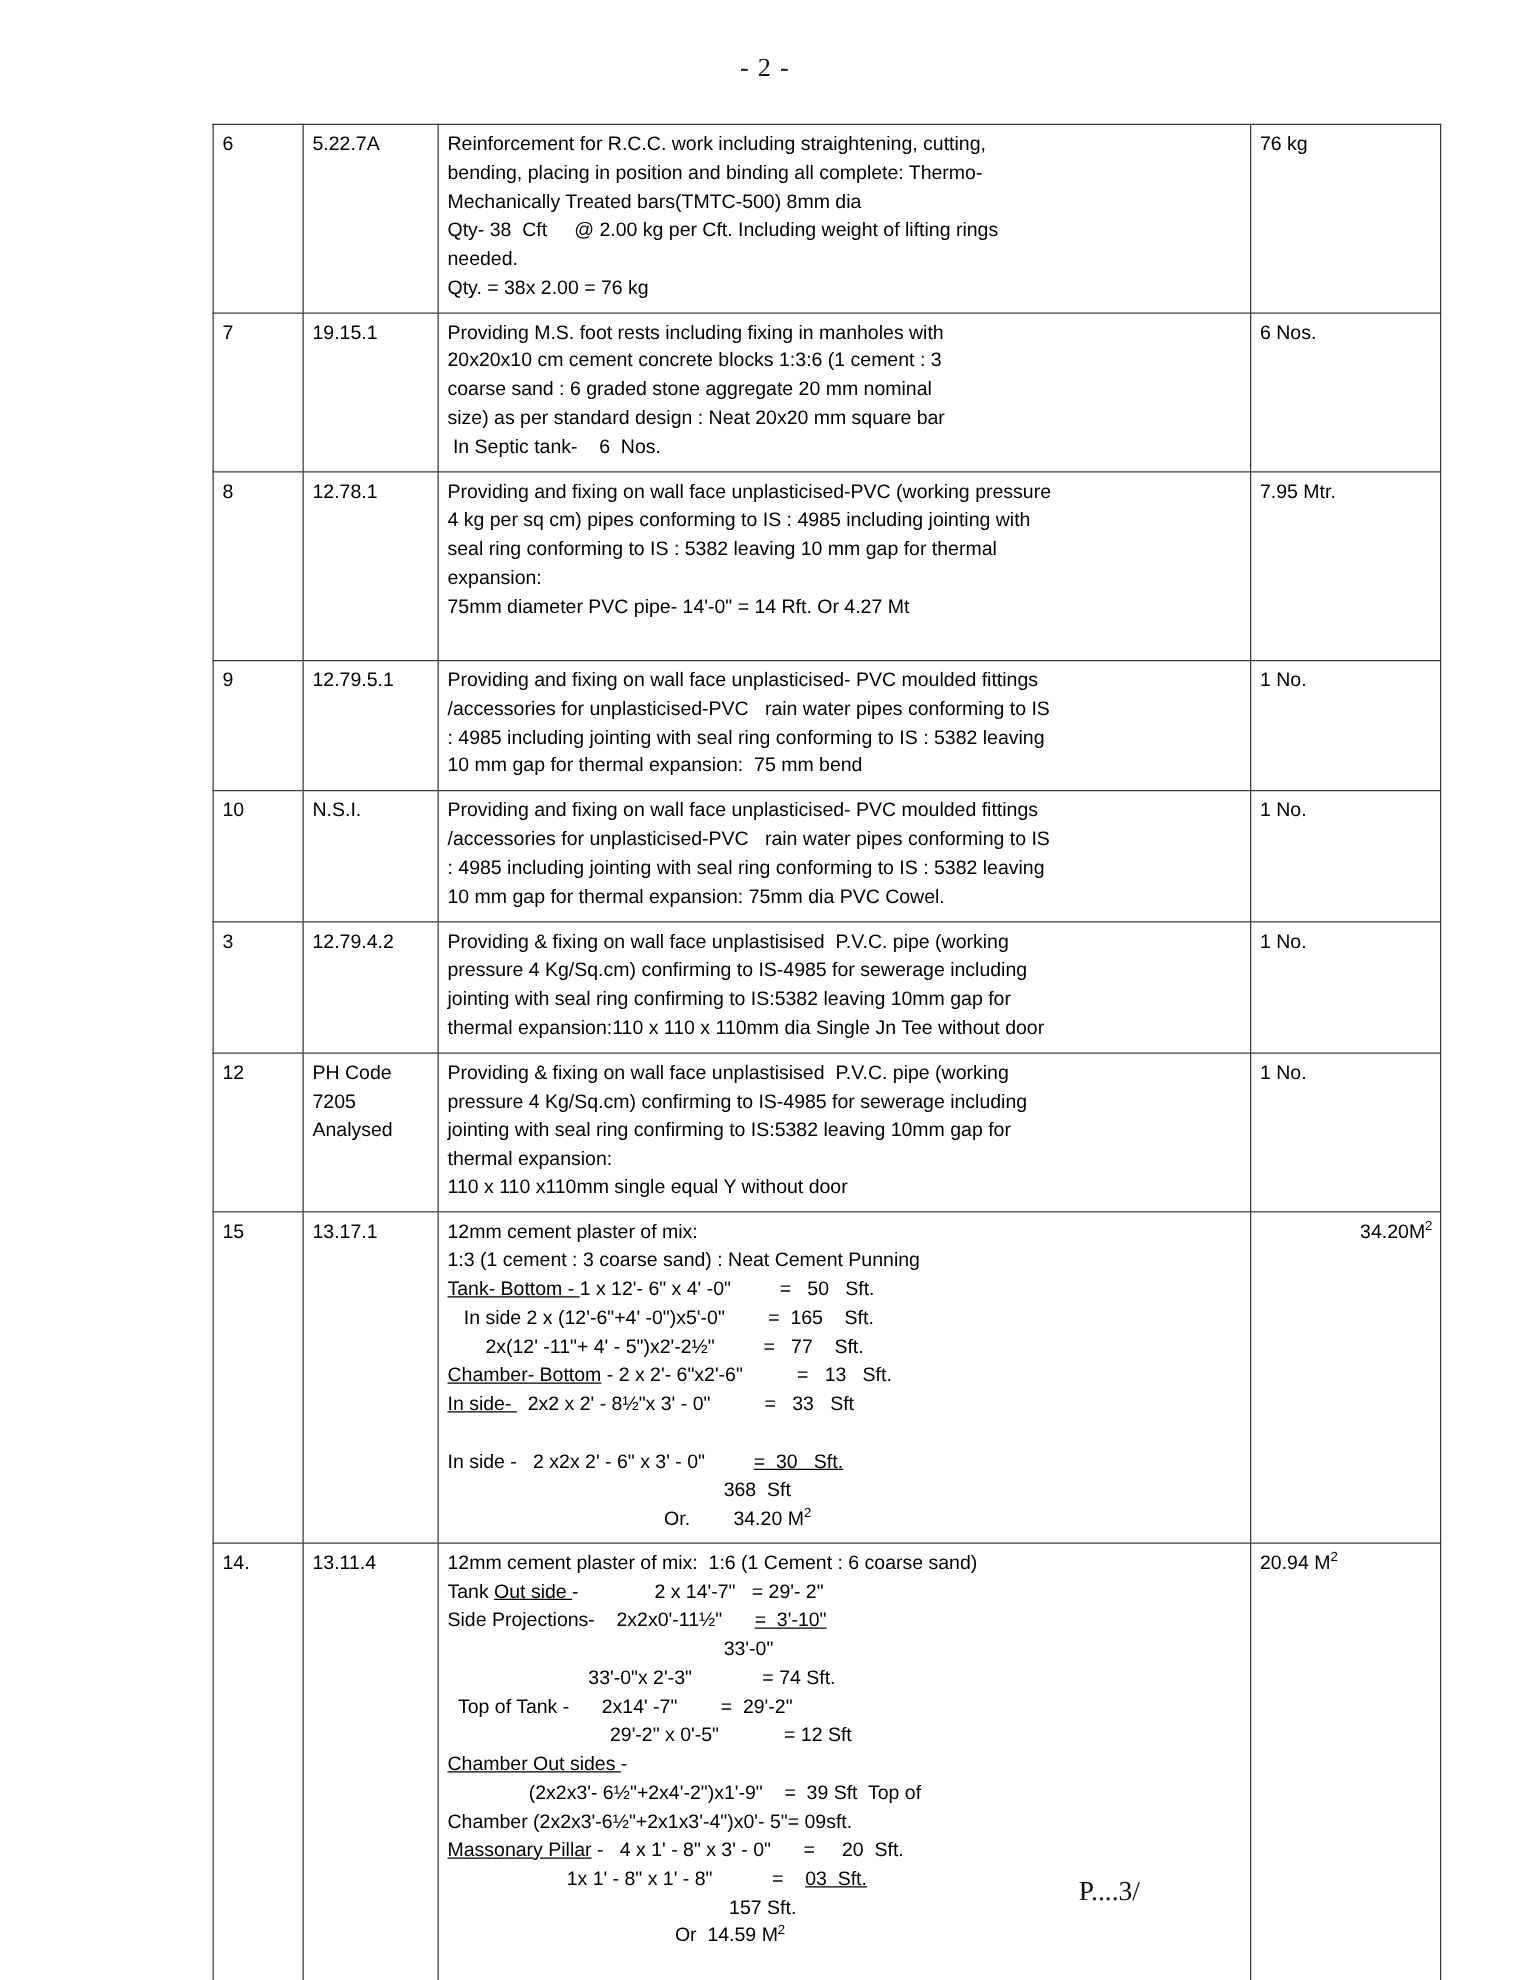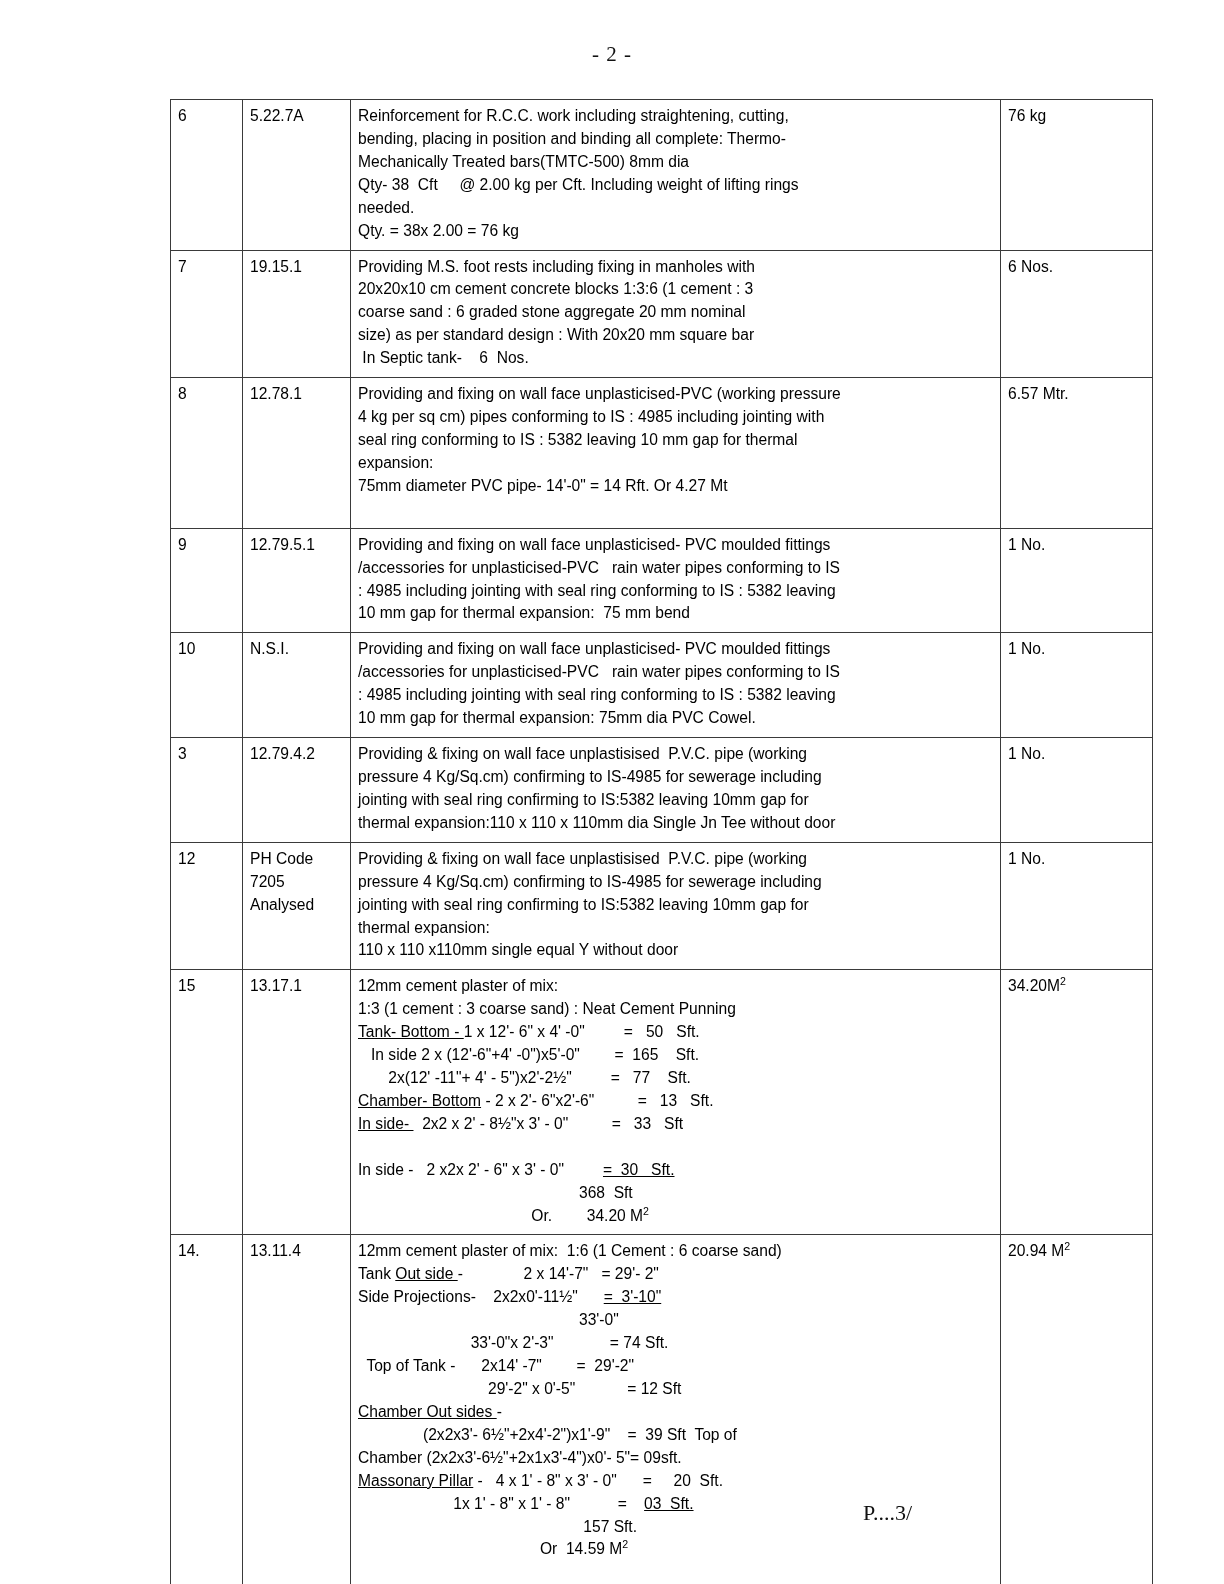--- a/index.html
+++ b/index.html
@@ -64,21 +64,21 @@
   col.c-sl    { width: 72px; }
   col.c-code  { width: 108px; }
   col.c-desc  { width: 650px; }
   col.c-qty   { width: 152px; }
 
   .desc { white-space: pre-wrap; }
   .bold { font-weight: normal; }
   .u { text-decoration: underline; }
   sup { font-size: 0.68em; vertical-align: super; line-height: 0; }
 
-  .qty-right { text-align: left; padding-right: 56px; }
+  .qty-right { text-align: right; padding-right: 56px; }
 
   
   .calc {
     white-space: pre;
     font-family: Liberation Sans, sans-serif;
     font-size: 15.6px;
     line-height: 1.47;
   }
 </style>
 </head>
@@ -111,39 +111,39 @@
         <td>76 kg</td>
       </tr>
 
       <tr>
         <td>7</td>
         <td>19.15.1</td>
         <td>
           <span class="desc bold" id="r7bold">Providing M.S. foot rests including fixing in manholes with
 20x20x10 cm cement concrete blocks 1:3:6 (1 cement : 3
 coarse sand : 6 graded stone aggregate 20 mm nominal
-size) as per standard design :</span><span class="desc"> With 20x20 mm square bar</span><span class="desc" id="r7desc">
+size) as per standard design :</span><span class="desc"> Neat 20x20 mm square bar</span><span class="desc" id="r7desc">
  In Septic tank-    6  Nos.</span>
         </td>
         <td>6 Nos.</td>
       </tr>
 
       <tr>
         <td>8</td>
         <td>12.78.1</td>
         <td>
           <span class="desc" id="r8desc">Providing and fixing on wall face unplasticised-PVC (working pressure
 4 kg per sq cm) pipes conforming to IS : 4985 including jointing with
 seal ring conforming to IS : 5382 leaving 10 mm gap for thermal
 expansion:
 75mm diameter PVC pipe- 14'-0" = 14 Rft. Or 4.27 Mt
 
 </span>
         </td>
-        <td>6.57 Mtr.</td>
+        <td>7.95 Mtr.</td>
       </tr>
 
       <tr>
         <td>9</td>
         <td>12.79.5.1</td>
         <td>
           <span class="desc" id="r9desc">Providing and fixing on wall face unplasticised- PVC moulded fittings
 /accessories for unplasticised-PVC   rain water pipes conforming to IS
 : 4985 including jointing with seal ring conforming to IS : 5382 leaving
 10 mm gap for thermal expansion:  75 mm bend</span>

